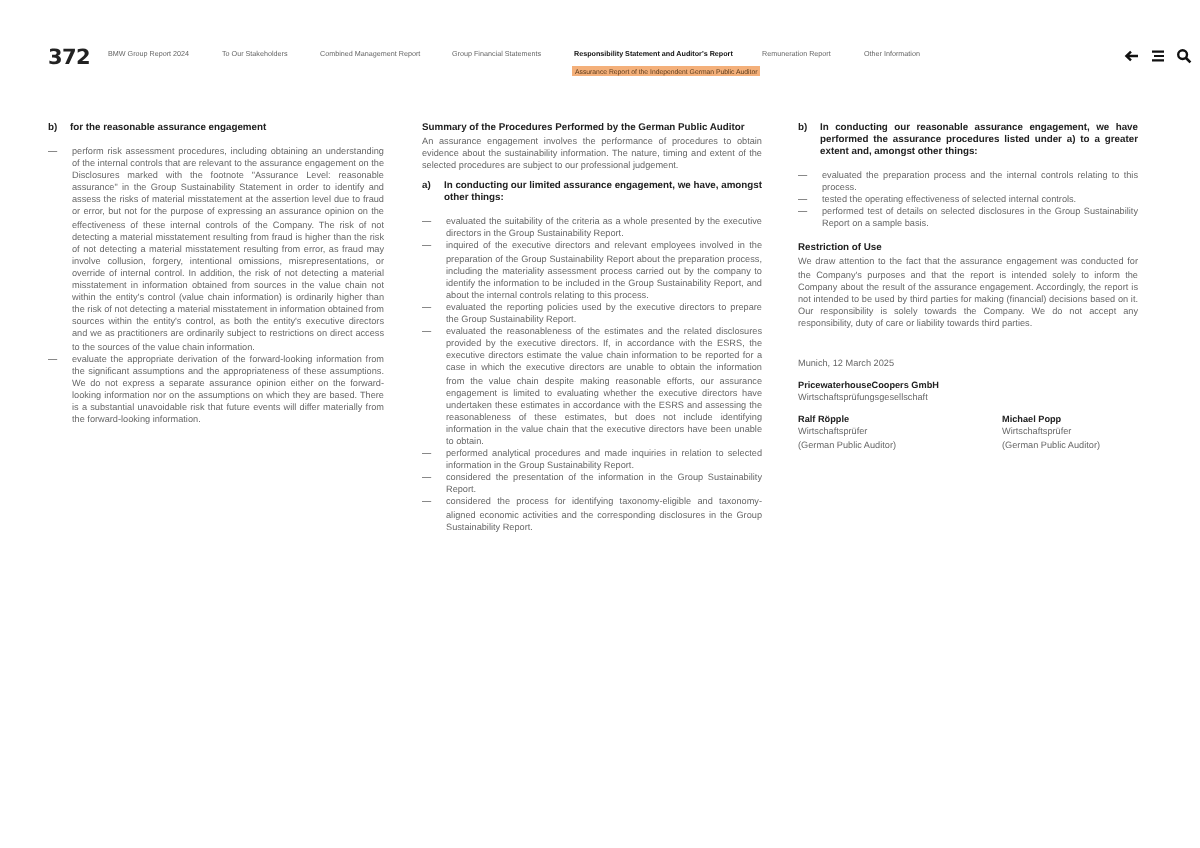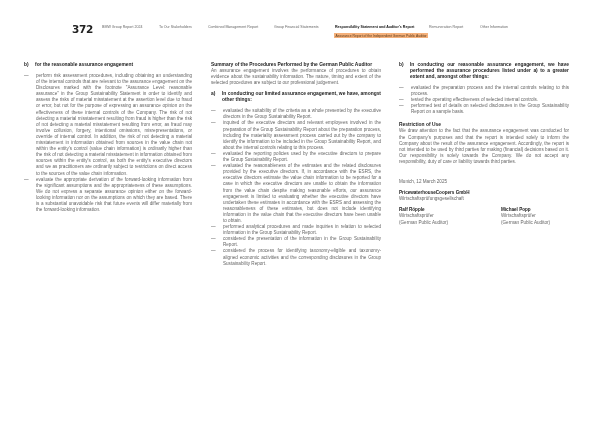--- a/index.html
+++ b/index.html
@@ -1,17 +1,17 @@
 <!DOCTYPE html>
 <html><head>
 <meta charset="utf-8">
 <style>
   html, body { margin:0; padding:0; background:#ffffff; }
   body { width:600px; height:424px; overflow:hidden; position:relative; font-family:"Liberation Sans", sans-serif; color:#333; }
-  .header { position:absolute; left:0; top:0; width:484px; height:45px;margin-left:48px; }
+  .header { position:absolute; left:0; top:0; width:484px; height:45px; }
   .page-num { position:absolute; left:24px; top:23px; font-size:10.5px; font-weight:bold; color:#222; font-family:"DejaVu Sans", sans-serif; letter-spacing:-0.3px; }
   .nav { position:absolute; left:54px; top:25px; display:flex; gap:0; font-size:3.6px; color:#666; white-space:nowrap; }
   .nav-item { position:absolute; top:0; white-space:nowrap; cursor:pointer; }
   .nav-item.active { font-weight:bold; color:#111; }
   .sub-nav { position:absolute; left:286px; top:33px; font-size:3.4px; background:#f4b07a; color:#5a3a1a; padding:0.6px 1.5px; white-space:nowrap; }
   .icons { position:absolute; left:562px; top:24px; display:flex; gap:5px; align-items:center; }
   .icon { width:8px; height:8px; display:flex; align-items:center; justify-content:center; cursor:pointer; }
   .col { position:absolute; top:62px; font-size:4.6px; line-height:6.1px; color:#666; text-align:justify; }
   .col h4 { margin:0; font-size:4.9px; color:#222; font-weight:bold; line-height:6px; }
   .lbl-row { display:flex; font-size:4.9px; font-weight:bold; color:#222; line-height:6px; }

